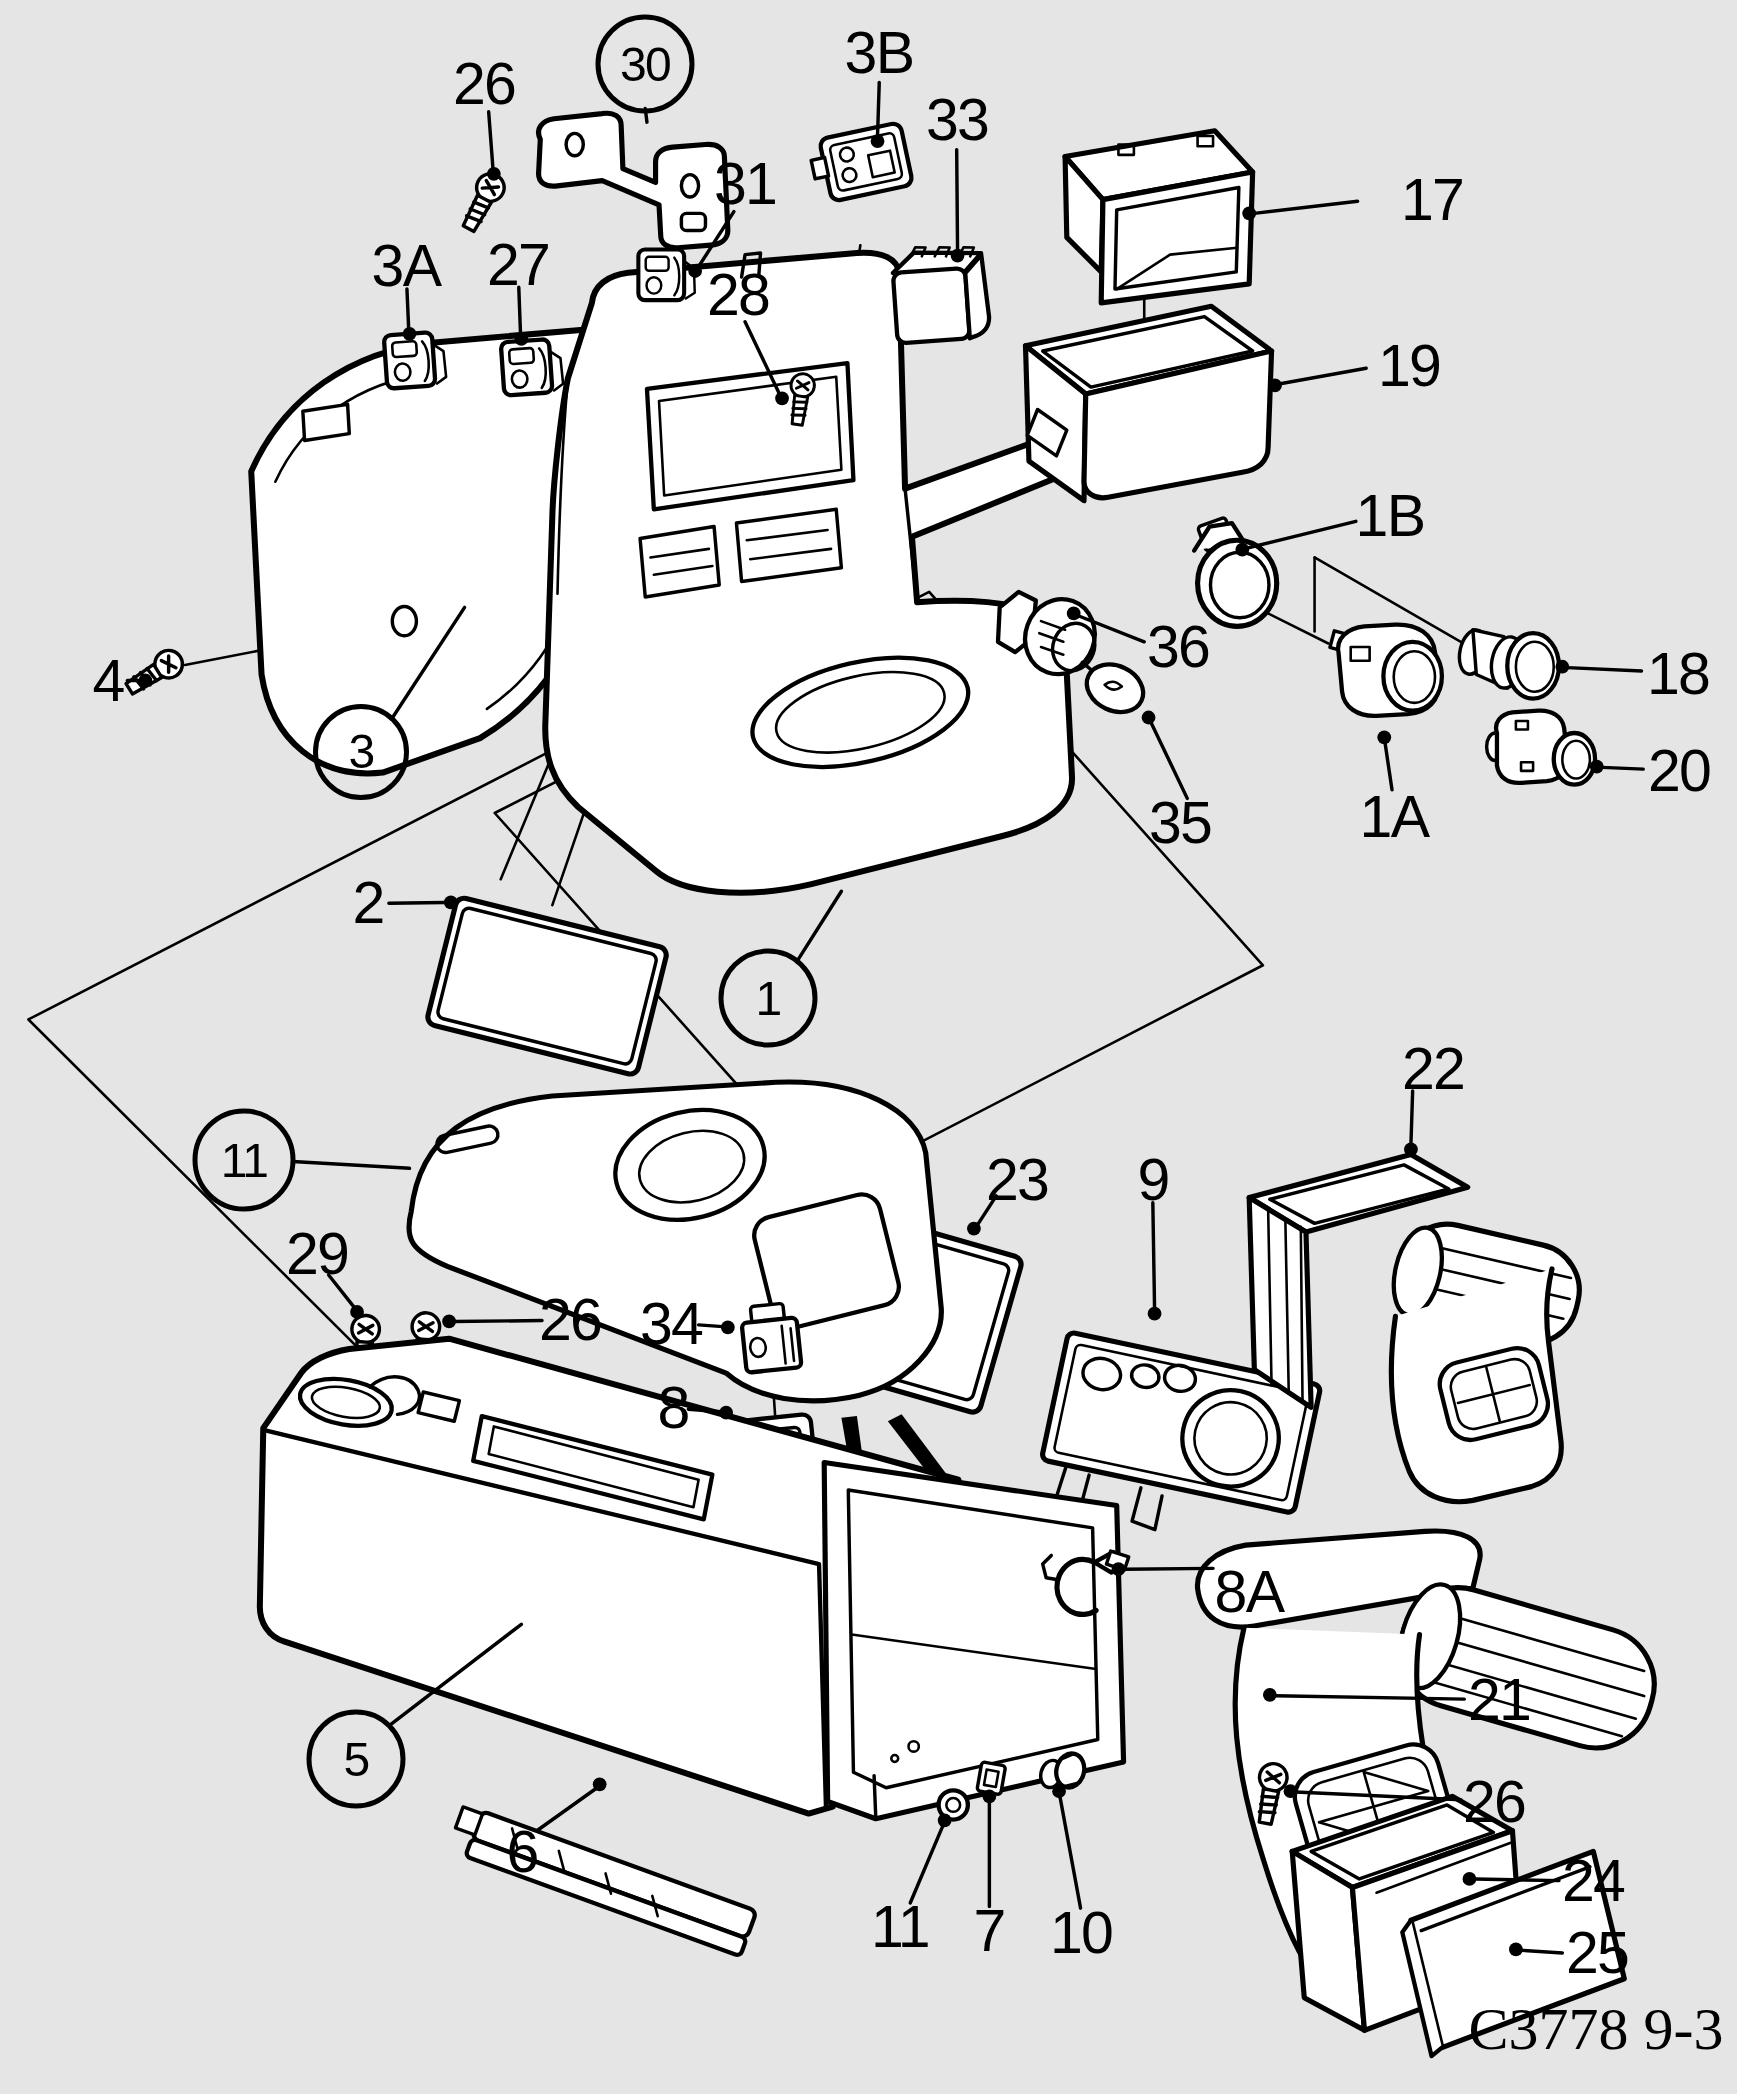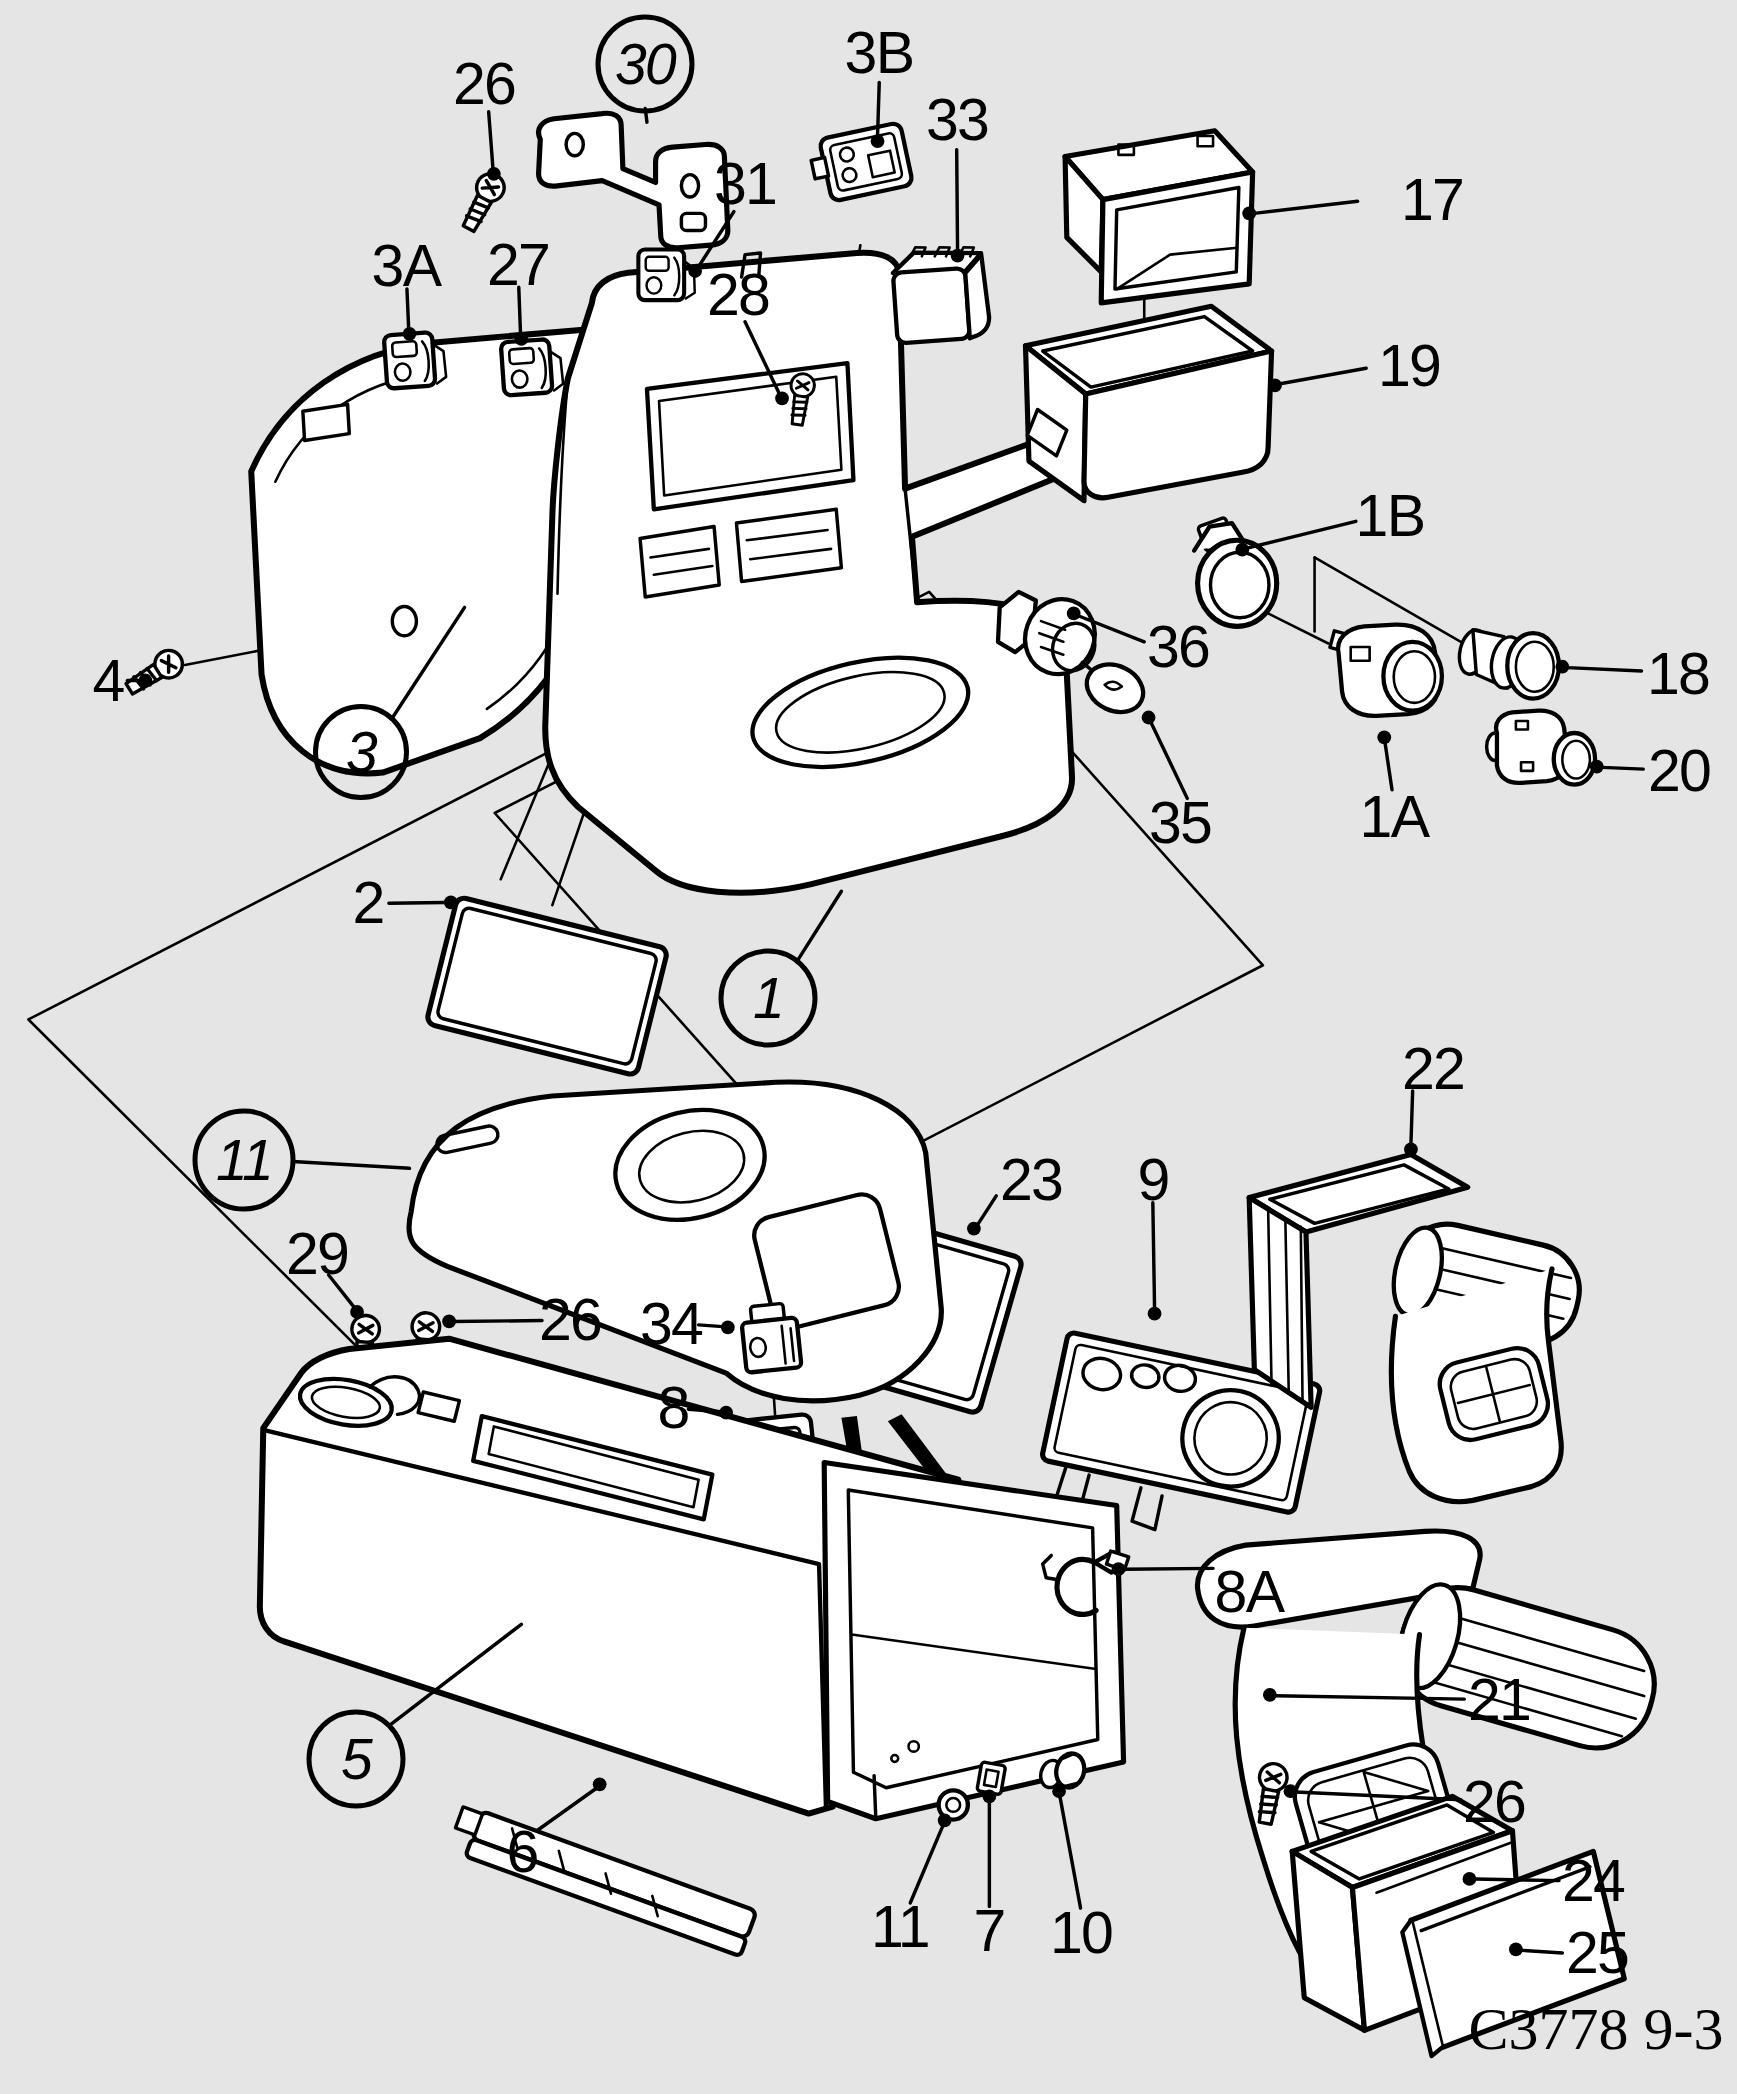--- a/index.html
+++ b/index.html
@@ -8,21 +8,21 @@
   .stage svg{position:absolute;left:0;top:0;width:1737px;height:2094px;}
   .ln{fill:none;stroke:#000;stroke-linecap:round;stroke-linejoin:round;}
   .w7{stroke-width:7;} .w6{stroke-width:6;} .w5{stroke-width:5;}
   .w4{stroke-width:4;} .w3{stroke-width:3;} .thin{stroke-width:3;}
   .wh{fill:#fff;}
   .blk{fill:#000;stroke:none;}
   .callout{position:absolute;transform:translate(-50%,-50%);color:#000;
            font-size:59px;font-weight:400;letter-spacing:-1.7px;white-space:nowrap;
            font-family:"Liberation Sans",sans-serif;line-height:1;}
   .callout.circled{display:flex;align-items:center;justify-content:center;
-           border:5.2px solid #000;border-radius:50%;font-size:57px;font-style:italic;}
+           border:5.2px solid #000;border-radius:50%;font-size:48px;}
   .diagram-code{position:absolute;transform:translate(-50%,-50%);color:#000;
            font-size:60px;font-weight:400;font-family:Liberation Serif, serif;
            white-space:nowrap;}
 </style>
 </head>
 <body>
 
 <div class="stage">
 
 <svg viewBox="0 0 2019 2434">
@@ -425,21 +425,21 @@
       <div class="callout" style="left: 1678px; top: 674px;">18</div>
       <div class="callout" style="left: 1679px; top: 771px;">20</div>
       <div class="callout" style="left: 1180px; top: 823px;">35</div>
       <div class="callout" style="left: 1394px; top: 817px;">1A</div>
       <div class="callout" style="left: 108px; top: 681px;">4</div>
       <div class="callout circled" style="left: 361px; top: 752px; width: 86px; height: 86px;">3</div>
       <div class="callout" style="left: 368px; top: 903px;">2</div>
       <div class="callout circled" style="left: 768px; top: 998px; width: 89px; height: 89px;">1</div>
       <div class="callout" style="left: 1413px; top: 1069px; margin-left: 20px;">22</div>
       <div class="callout circled" style="left: 244px; top: 1160px; width: 93px; height: 93px;">11</div>
-      <div class="callout" style="left: 1017px; top: 1180px; margin-left: 14px;">23</div>
+      <div class="callout" style="left: 1017px; top: 1180px;">23</div>
       <div class="callout" style="left: 1153px; top: 1180px;">9</div>
       <div class="callout" style="left: 317px; top: 1254px;">29</div>
       <div class="callout" style="left: 570px; top: 1320px;">26</div>
       <div class="callout" style="left: 671px; top: 1324px;">34</div>
       <div class="callout" style="left: 673px; top: 1408px;">8</div>
       <div class="callout" style="left: 1249px; top: 1568px; margin-top: 24px;">8A</div>
       <div class="callout circled" style="left: 356px; top: 1759px; width: 89px; height: 89px;">5</div>
       <div class="callout" style="left: 522px; top: 1852px;">6</div>
       <div class="callout" style="left: 900px; top: 1927px;">11</div>
       <div class="callout" style="left: 989px; top: 1931px;">7</div>

